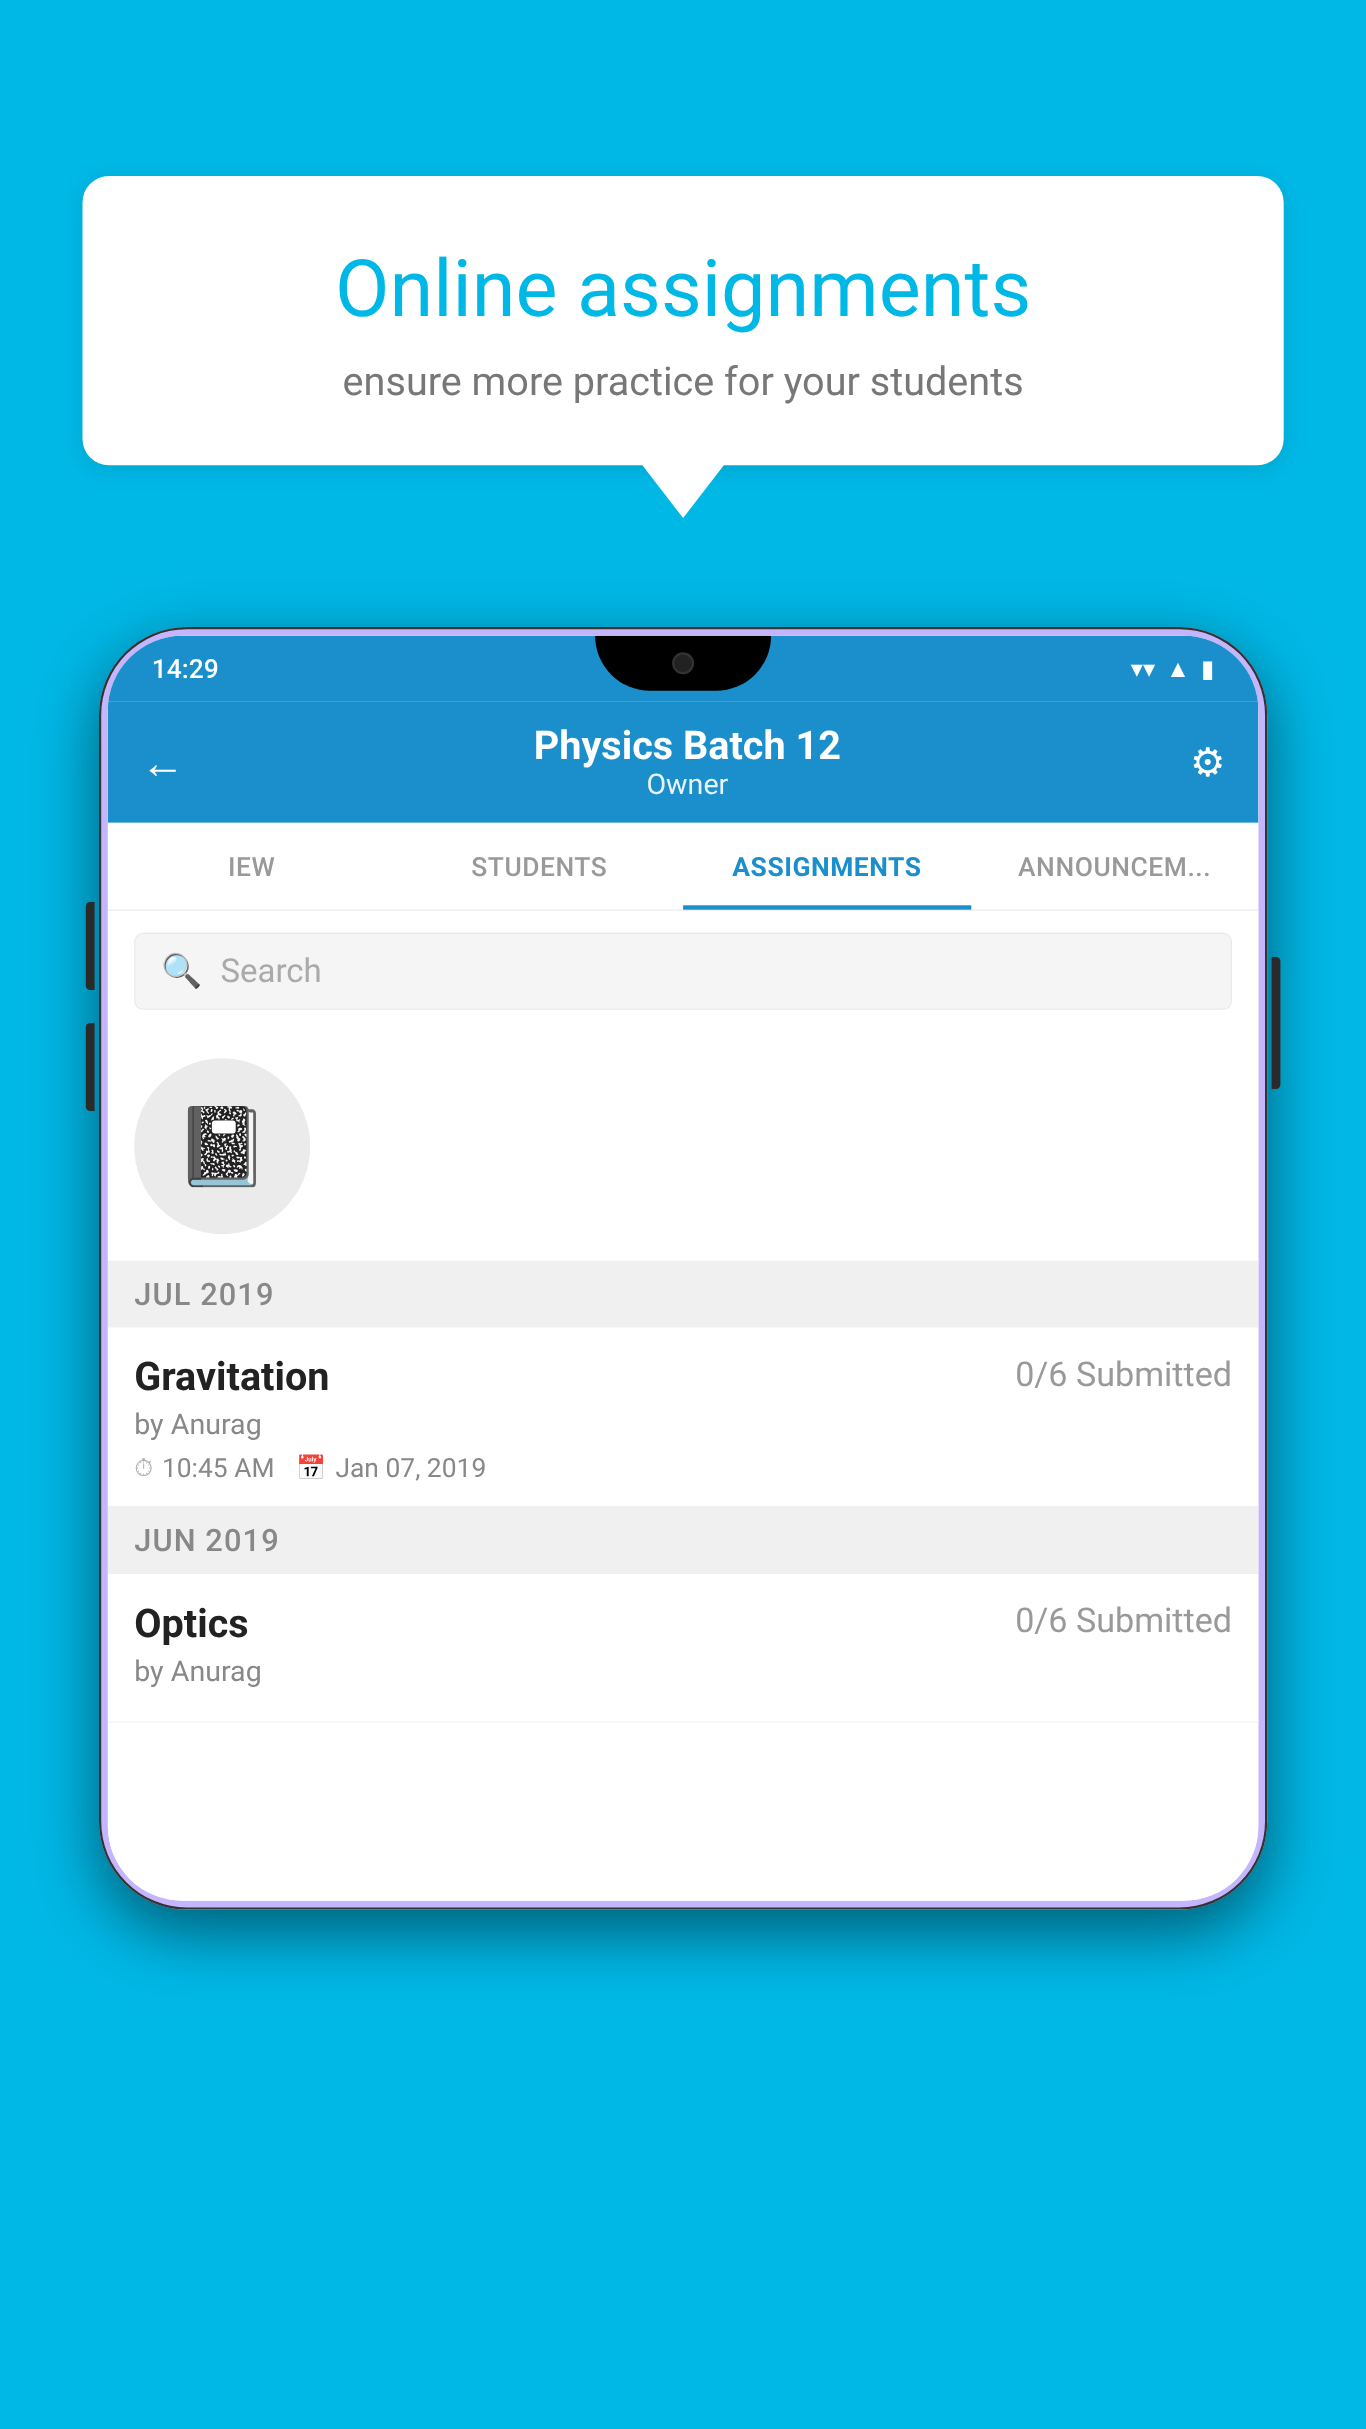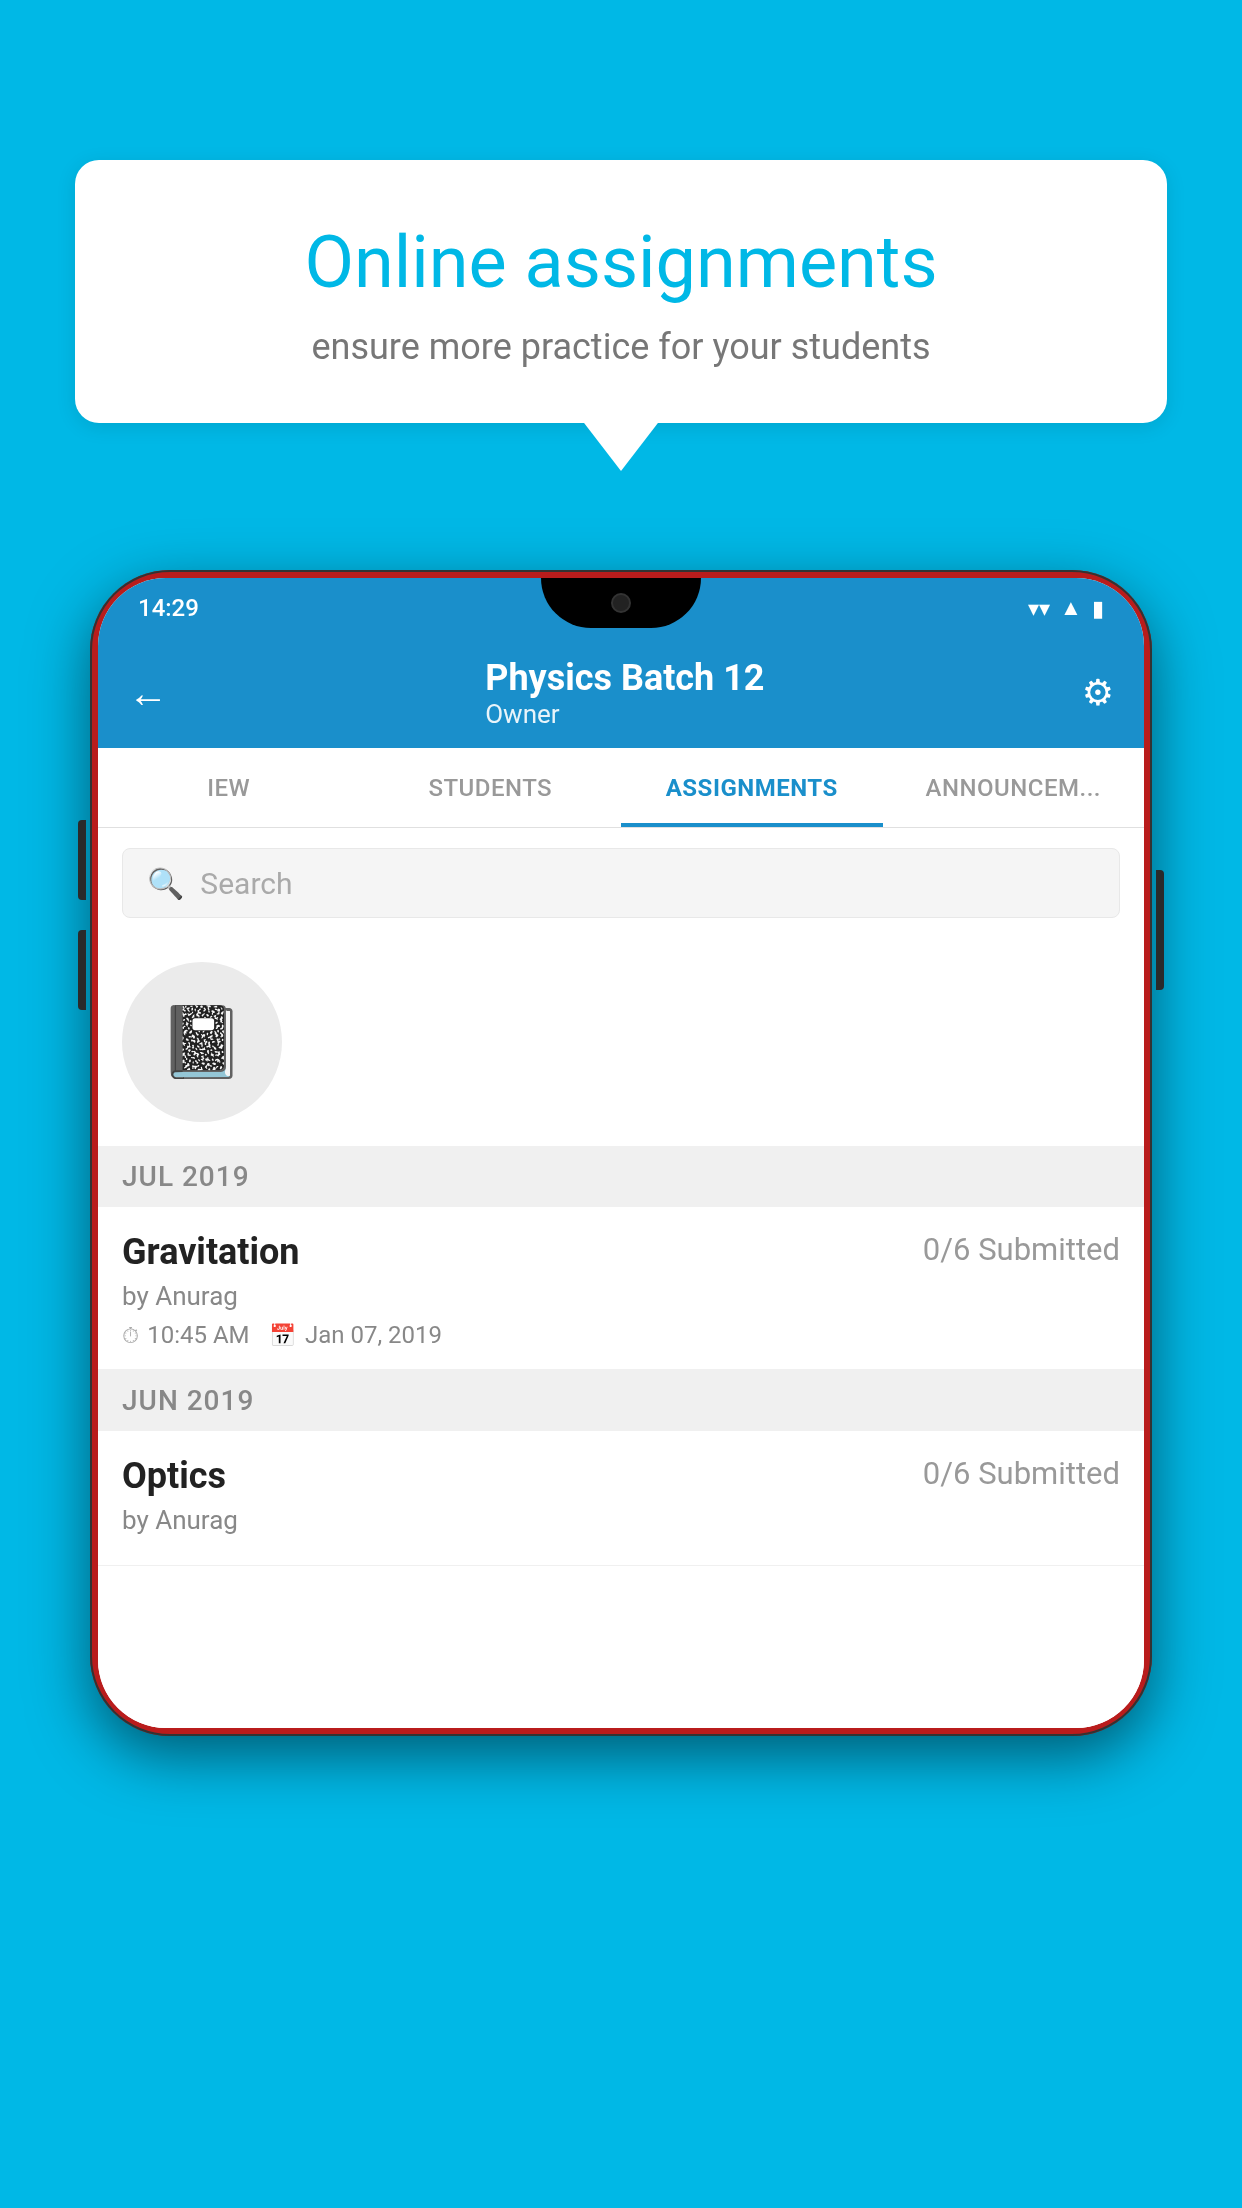--- a/index.html
+++ b/index.html
@@ -60,21 +60,21 @@
 
     
     .phone-wrapper {
       position: absolute;
       top: 570px;
       left: 90px;
       right: 90px;
     }
 
     .phone-outer {
-      background: #b91c1c;
+      background: #c4b5fd;
       border-radius: 80px;
       padding: 8px;
       box-shadow: 0 20px 60px rgba(0,0,0,0.5), inset 0 0 0 2px #333;
     }
 
     
     .phone-status-bar {
       background: #1a8fcb;
       height: 60px;
       display: flex;
@@ -143,20 +143,21 @@
       padding: 0 30px;
     }
 
     .header-back {
       color: white;
       font-size: 40px;
       cursor: pointer;
     }
 
     .header-title-group {
+      text-align: center;
     }
 
     .header-title {
       color: white;
       font-size: 36px;
       font-weight: 700;
     }
 
     .header-subtitle {
       color: rgba(255,255,255,0.9);

